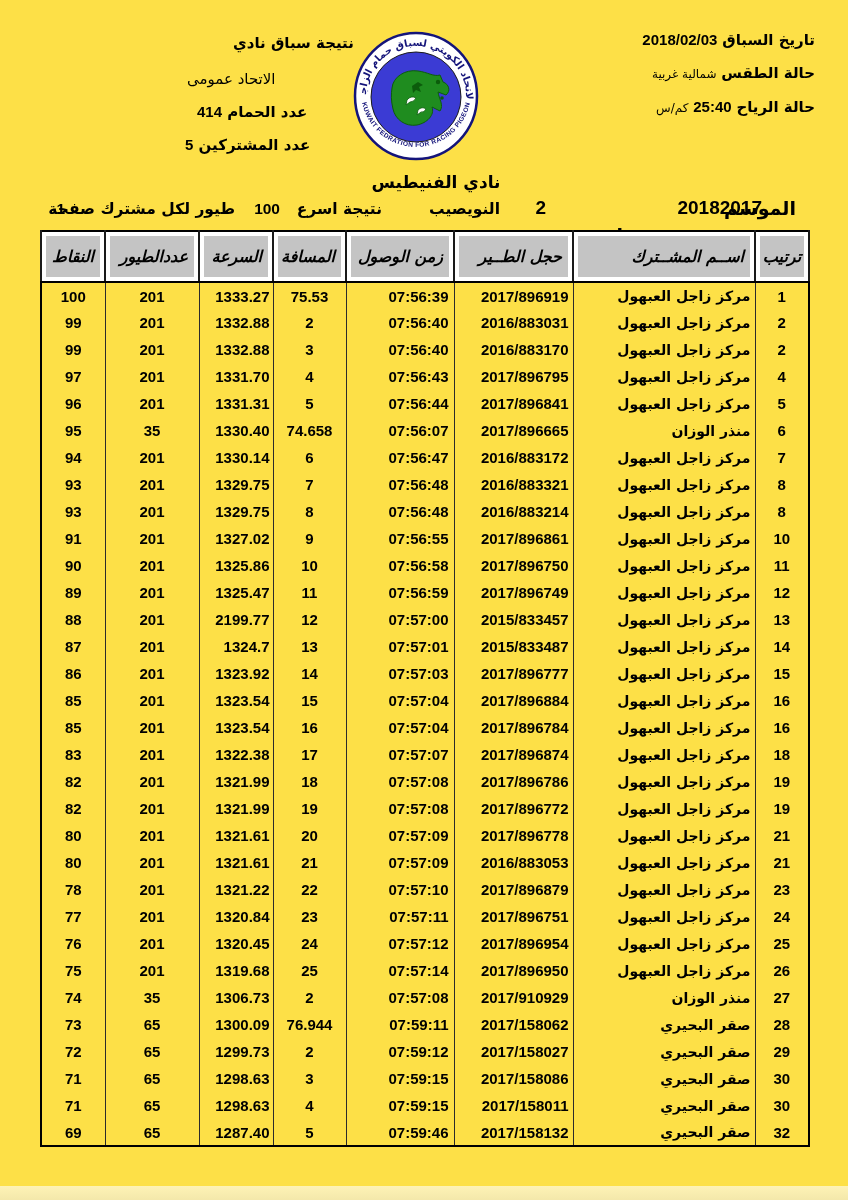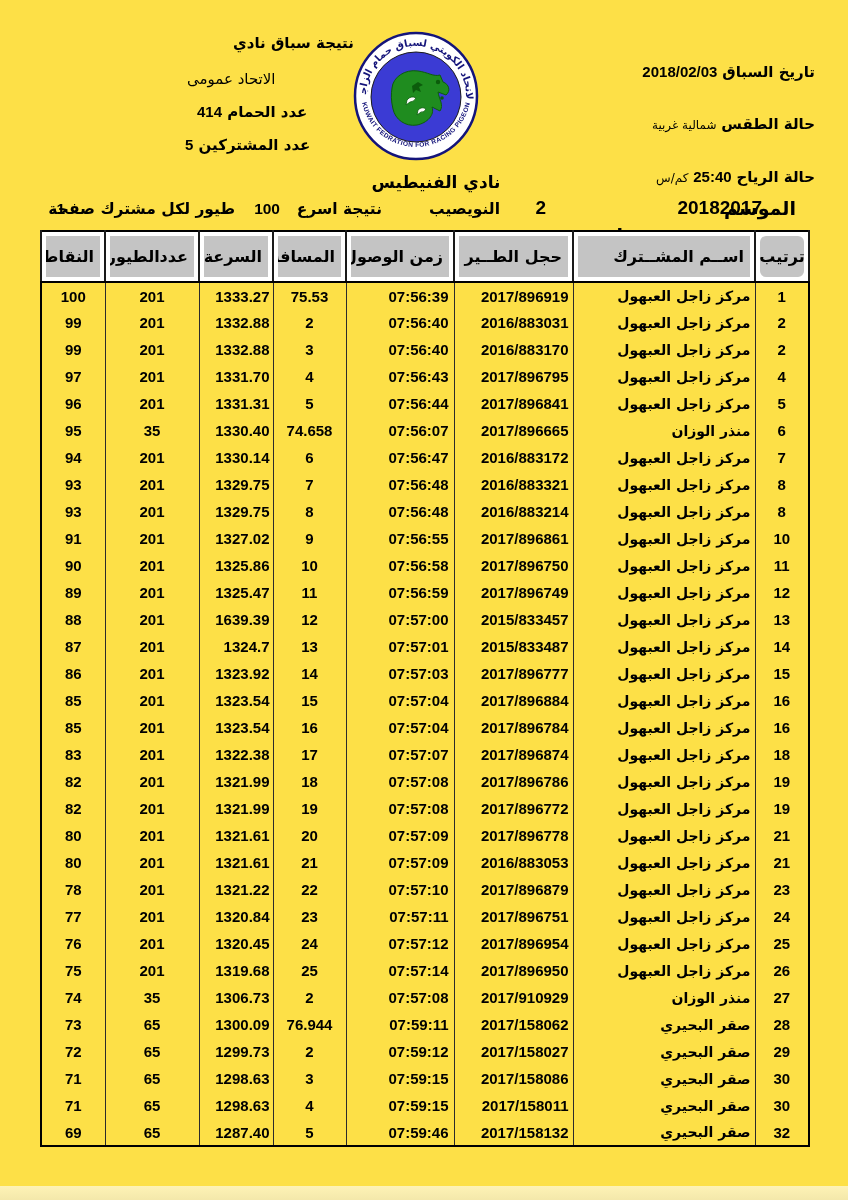--- a/index.html
+++ b/index.html
@@ -7,21 +7,21 @@
          font-family:"DejaVu Sans", sans-serif; color:#000; overflow:hidden; }
   .page { position:absolute; inset:0; background:#fde047; }
   .num { font-family:"Liberation Sans","DejaVu Sans",sans-serif; }
 
   
   .tl-line { position:absolute; white-space:nowrap; font-size:15px; }
   .b { font-weight:bold; }
 
   
   .tr-block { position:absolute; top:30px; right:33px; width:260px; text-align:right; direction:rtl; }
-  .tr-line { white-space:nowrap; font-size:15px; margin-bottom:13px; line-height:20px;margin-top:32px; }
+  .tr-line { white-space:nowrap; font-size:15px; margin-bottom:13px; line-height:20px; }
   .tr-line .small { font-size:12px; font-weight:normal; }
 
   
   .logo { position:absolute; left:352px; top:30px; width:128px; height:132px; }
 
   
   .club-title { position:absolute; top:172px; left:12px; width:100%; text-align:center;
                 font-size:17px; font-weight:bold; }
 
   
@@ -34,22 +34,22 @@
   .tbl-wrap { position:absolute; top:230px; right:38px; }
   table { border-collapse:collapse; table-layout:fixed; width:768px; direction:rtl;
           border:2.5px solid #000; }
   col.w-rank{width:54px} col.w-name{width:182px} col.w-ring{width:119px}
   col.w-time{width:108px} col.w-dist{width:73px} col.w-speed{width:74px}
   col.w-birds{width:94px} col.w-points{width:64px}
   thead th { border-left:2px solid #1a1a1a; border-right:2px solid #1a1a1a;
              border-bottom:2.5px solid #000; height:51px; padding:4px; background:#fff; }
   thead .hdr { background:#c4c4c4; height:100%; display:flex; align-items:center;
                justify-content:flex-start; font-size:16px; font-weight:bold;
-               padding:0 6px; white-space:nowrap; overflow:hidden; }
-  thead th.center .hdr { justify-content:center; padding:0 2px;border-radius:6px; }
+               padding:0 6px; white-space:nowrap; overflow:hidden;font-style:italic; }
+  thead th.center .hdr { justify-content:center; padding:0 2px; }
   tbody td { border-left:1.5px solid #2b2b2b; border-right:1.5px solid #2b2b2b;
              height:27px; font-size:15px; font-weight:bold; white-space:nowrap;
              font-family:"Liberation Sans","DejaVu Sans",sans-serif; }
   tbody td.c0 { text-align:center; }
   tbody td.c1 { text-align:right; padding-right:4px; font-family:"DejaVu Sans",sans-serif; font-size:14px; }
   tbody td.c2 { text-align:right; padding-right:4px; }
   tbody td.c3 { text-align:right; padding-right:5px;padding-left:24px; }
   tbody td.c4 { text-align:center; }
   tbody td.c5 { text-align:right; padding-right:3px; }
   tbody td.c6 { text-align:center; }
@@ -271,21 +271,21 @@
             <td class="c5">1325.47</td>
             <td class="c6">201</td>
             <td class="c7">89</td>
           </tr>
           <tr>
             <td class="c0">13</td>
             <td class="c1">مركز زاجل العبهول</td>
             <td class="c2">2015/833457</td>
             <td class="c3">07:57:00</td>
             <td class="c4">12</td>
-            <td class="c5">1639.39</td>
+            <td class="c5">2199.77</td>
             <td class="c6">201</td>
             <td class="c7">88</td>
           </tr>
           <tr>
             <td class="c0">14</td>
             <td class="c1">مركز زاجل العبهول</td>
             <td class="c2">2015/833487</td>
             <td class="c3">07:57:01</td>
             <td class="c4">13</td>
             <td class="c5">1324.7</td>

